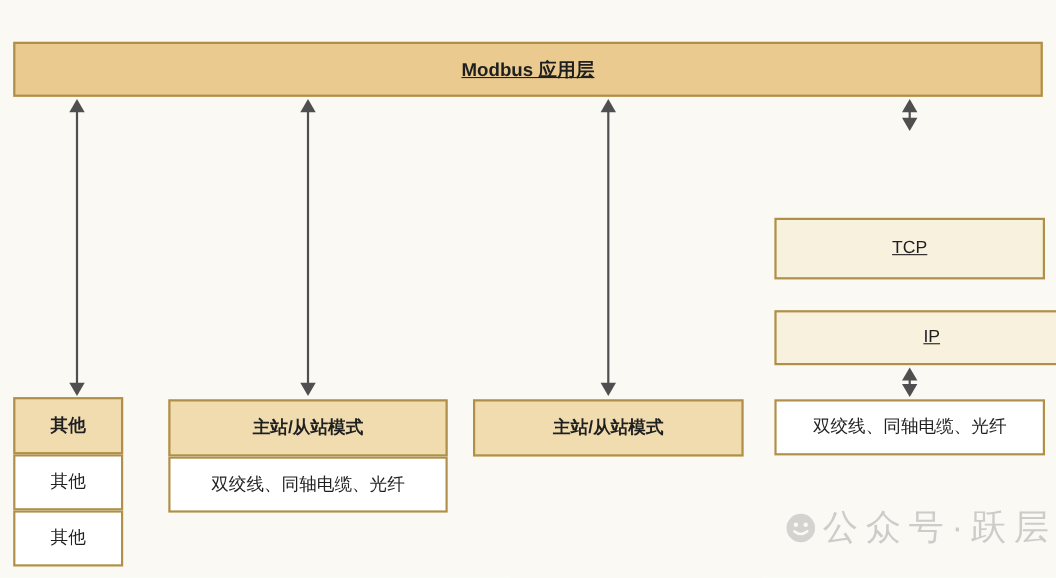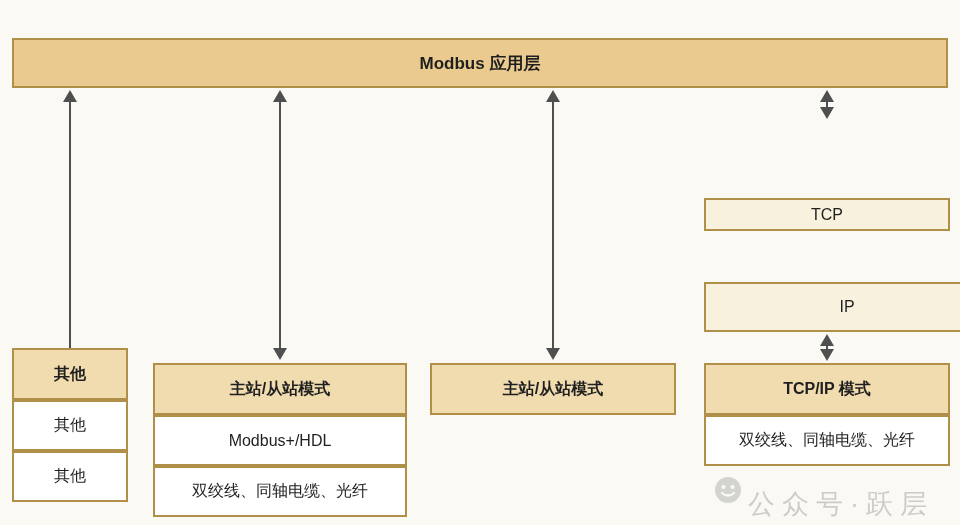--- a/index.html
+++ b/index.html
@@ -3,39 +3,39 @@
 <meta charset="utf-8">
 <style>
   :root{
     --background:#faf9f3; --border:#b09049; --bar-fill:#eaca8e;
     --header-fill:#f1dcb0; --cream-fill:#f8f1dd; --white-fill:#ffffff;
     --arrow:#4f4f4f; --text:#1f1f1f; --watermark:#a8a8a8;
   }
   *{box-sizing:border-box;margin:0;padding:0;}
   body{font-family:"Liberation Sans","DejaVu Sans",sans-serif;background:#fff;}
   .canvas{position:relative;width:960px;height:525px;background:var(--background);overflow:hidden;color:var(--text);}
-  .box{position:absolute;border:2px solid var(--border);display:flex;align-items:center;justify-content:center;text-align:left;}
+  .box{position:absolute;border:2px solid var(--border);display:flex;align-items:center;justify-content:center;text-align:left;text-decoration:underline;}
   .bar{background:var(--bar-fill);font-size:17px;font-weight:600;}
   .stack-white{background:var(--white-fill);font-size:17px;font-weight:600;}
   .stack-cream{background:var(--cream-fill);font-size:16px;font-weight:400;}
   .column{position:absolute;}
   .cell{position:relative;border:2px solid var(--border);display:flex;align-items:center;justify-content:center;text-align:center;}
   .cell.header{height:52px;background:var(--header-fill);font-size:16px;font-weight:700;}
   .cell.row{height:51px;background:var(--white-fill);font-size:16px;font-weight:500;}
   .cell.row span{position:relative;z-index:10;}
   
   .varrow{position:absolute;width:14px;}
   .varrow .shaft{position:absolute;left:6px;top:9px;bottom:9px;width:2px;background:var(--arrow);}
   .varrow .head{position:absolute;left:0;width:0;height:0;border-left:7px solid transparent;border-right:7px solid transparent;}
   .varrow .head.up{top:0;border-bottom:12px solid var(--arrow);}
   .varrow .head.down{bottom:0;border-top:12px solid var(--arrow);}
   
   .watermark{position:absolute;left:714px;top:458px;z-index:5;display:flex;align-items:center;gap:6px;opacity:.55;pointer-events:none;}
   .wm-icon{width:28px;height:28px;flex:0 0 auto;}
-  .wm-text{font-size:27px;letter-spacing:7px;color:var(--watermark);white-space:nowrap;font-weight:500;margin-top:28px;}
+  .wm-text{font-size:32px;letter-spacing:7px;color:var(--watermark);white-space:nowrap;font-weight:500;}
 </style>
 </head>
 <body>
 
 <div class="canvas">
 
   <div class="box bar" style="left:12px;top:38px;width:936px;height:50px;">
     <span>Modbus 应用层</span>
   </div>
 
@@ -54,67 +54,61 @@
     <span class="shaft"></span>
     <span class="head down"></span>
   </div>
 
   <div class="varrow" style="left:820px;top:90px;height:29px;">
     <span class="head up"></span>
     <span class="shaft"></span>
     <span class="head down"></span>
   </div>
 
-  <div class="box stack-cream" style="left:704px;top:198px;width:246px;height:33px;">
+  <div class="box stack-cream" style="left:704px;top:198px;width:246px;height:56px;">
     <span>TCP</span>
   </div>
   <div class="box stack-cream" style="left:704px;top:282px;width:286px;height:50px;">
     <span>IP</span>
   </div>
 
   <div class="varrow" style="left:820px;top:334px;height:27px;">
     <span class="head up"></span>
     <span class="shaft"></span>
     <span class="head down"></span>
   </div>
 
-  <div class="column" style="left:12px;top:348px;width:116px;">
+  <div class="column" style="left:12px;top:361px;width:100px;">
     <div class="cell header">
         <span>其他</span>
       </div>
     <div class="cell row">
         <span>其他</span>
       </div>
     <div class="cell row">
         <span>其他</span>
       </div>
   </div>
 
   <div class="column" style="left:153px;top:363px;width:254px;">
     <div class="cell header">
         <span>主站/从站模式</span>
       </div>
     <div class="cell row">
-        <span>Modbus+/HDL</span>
-      </div>
-    <div class="cell row">
         <span>双绞线、同轴电缆、光纤</span>
       </div>
   </div>
 
   <div class="column" style="left:430px;top:363px;width:246px;">
     <div class="cell header">
         <span>主站/从站模式</span>
       </div>
   </div>
 
   <div class="column" style="left:704px;top:363px;width:246px;">
-    <div class="cell header">
-        <span>TCP/IP 模式</span>
-      </div>
     <div class="cell row">
         <span>双绞线、同轴电缆、光纤</span>
       </div>
   </div>
 
   <div class="watermark">
     <svg class="wm-icon" viewBox="0 0 28 28">
       <circle cx="14" cy="14" r="13" fill="#b5b5b5"></circle>
       <circle cx="9.5" cy="11" r="2" fill="#faf9f3"></circle>
       <circle cx="18.5" cy="11" r="2" fill="#faf9f3"></circle>

